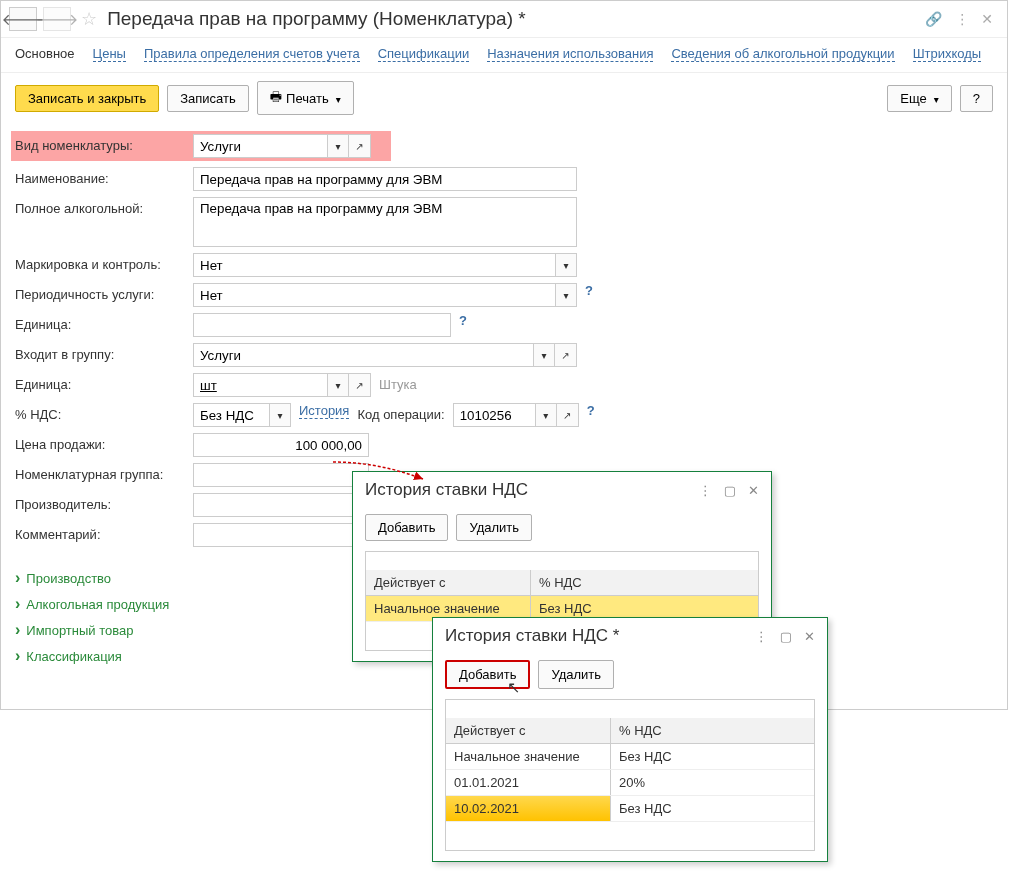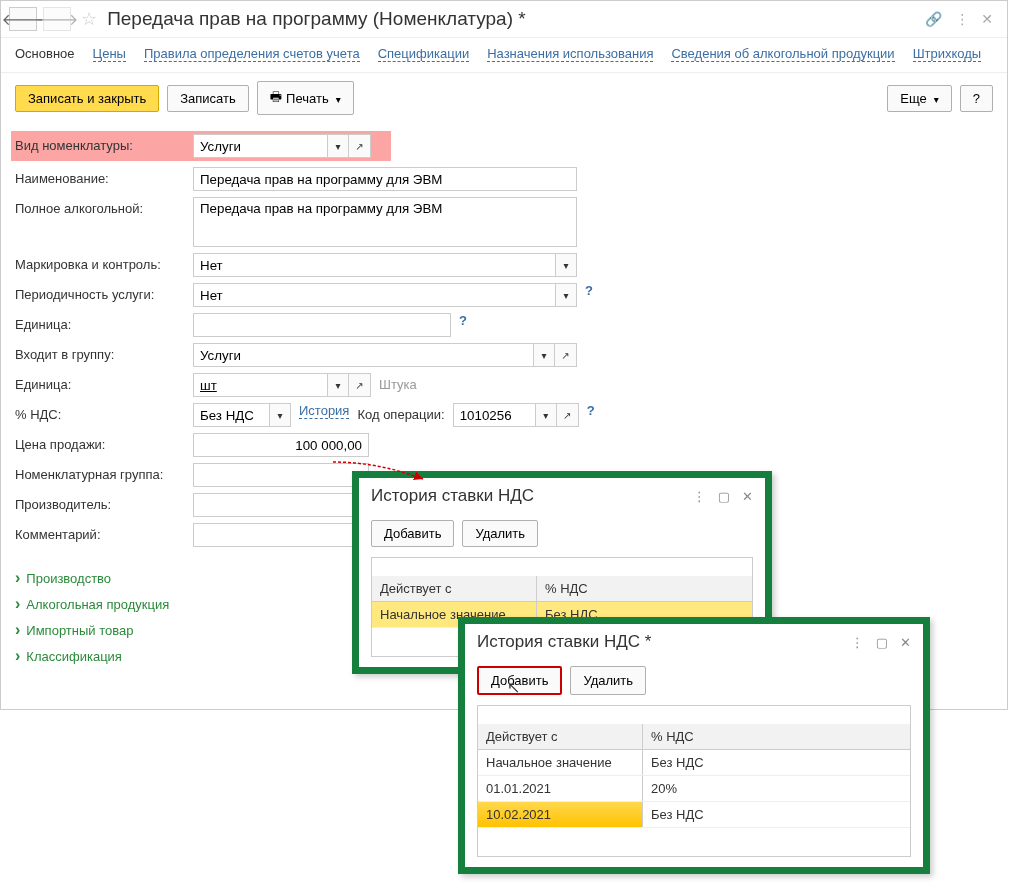--- a/index.html
+++ b/index.html
@@ -27,23 +27,23 @@
 .select-wrap { display: flex; }
 .select-wrap .input { border-right: none; }
 .sel-btn { width: 22px; height: 24px; border: 1px solid #ccc; background: #fafafa; display: flex; align-items: center; justify-content: center; font-size: 10px; cursor: pointer; }
 .sel-btn + .sel-btn { border-left: none; }
 .hint-q { color: #3b6ea5; cursor: pointer; font-weight: bold; }
 .textarea { height: 50px; resize: none; }
 .collapse-sections { padding: 4px 14px; }
 .collapse-item { color: #2a8a3a; cursor: pointer; padding: 4px 0; display: flex; align-items: center; gap: 6px; }
 .collapse-item::before { content: "›"; color: #2a8a3a; font-weight: bold; font-size: 16px; }
 .link-underline { border-bottom: 1px dashed #3b6ea5; cursor: pointer; color: #3b6ea5; }
-.popup { position: absolute; background: #fff; border: 7px solid #15803d; box-shadow: 3px 3px 6px rgba(0,0,0,0.2); }
+.popup { position: absolute; background: #fff; border: 1px solid #15803d; box-shadow: 3px 3px 6px rgba(0,0,0,0.2); }
 .popup1 { left: 352px; top: 471px; width: 420px; }
-.popup2 { left: 458px; top: 617px; width: 472px; }
+.popup2 { left: 432px; top: 617px; width: 396px; }
 .popup-header { display: flex; align-items: center; padding: 8px 12px; gap: 8px; }
 .popup-title { font-size: 17px; flex: 1; }
 .popup-icons { display: flex; gap: 12px; color: #888; }
 .popup-icons span { cursor: pointer; }
 .popup-toolbar { padding: 6px 12px; display: flex; gap: 8px; }
 .grid { margin: 4px 12px 10px; border: 1px solid #ccc; }
 .grid-head { display: flex; background: #f2f2f2; border-bottom: 1px solid #ccc; margin-top: 18px; }
 .grid-head > div, .grid-row > div { padding: 5px 8px; }
 .gcol1 { width: 165px; border-right: 1px solid #ccc; }
 .gcol2 { flex: 1; }

